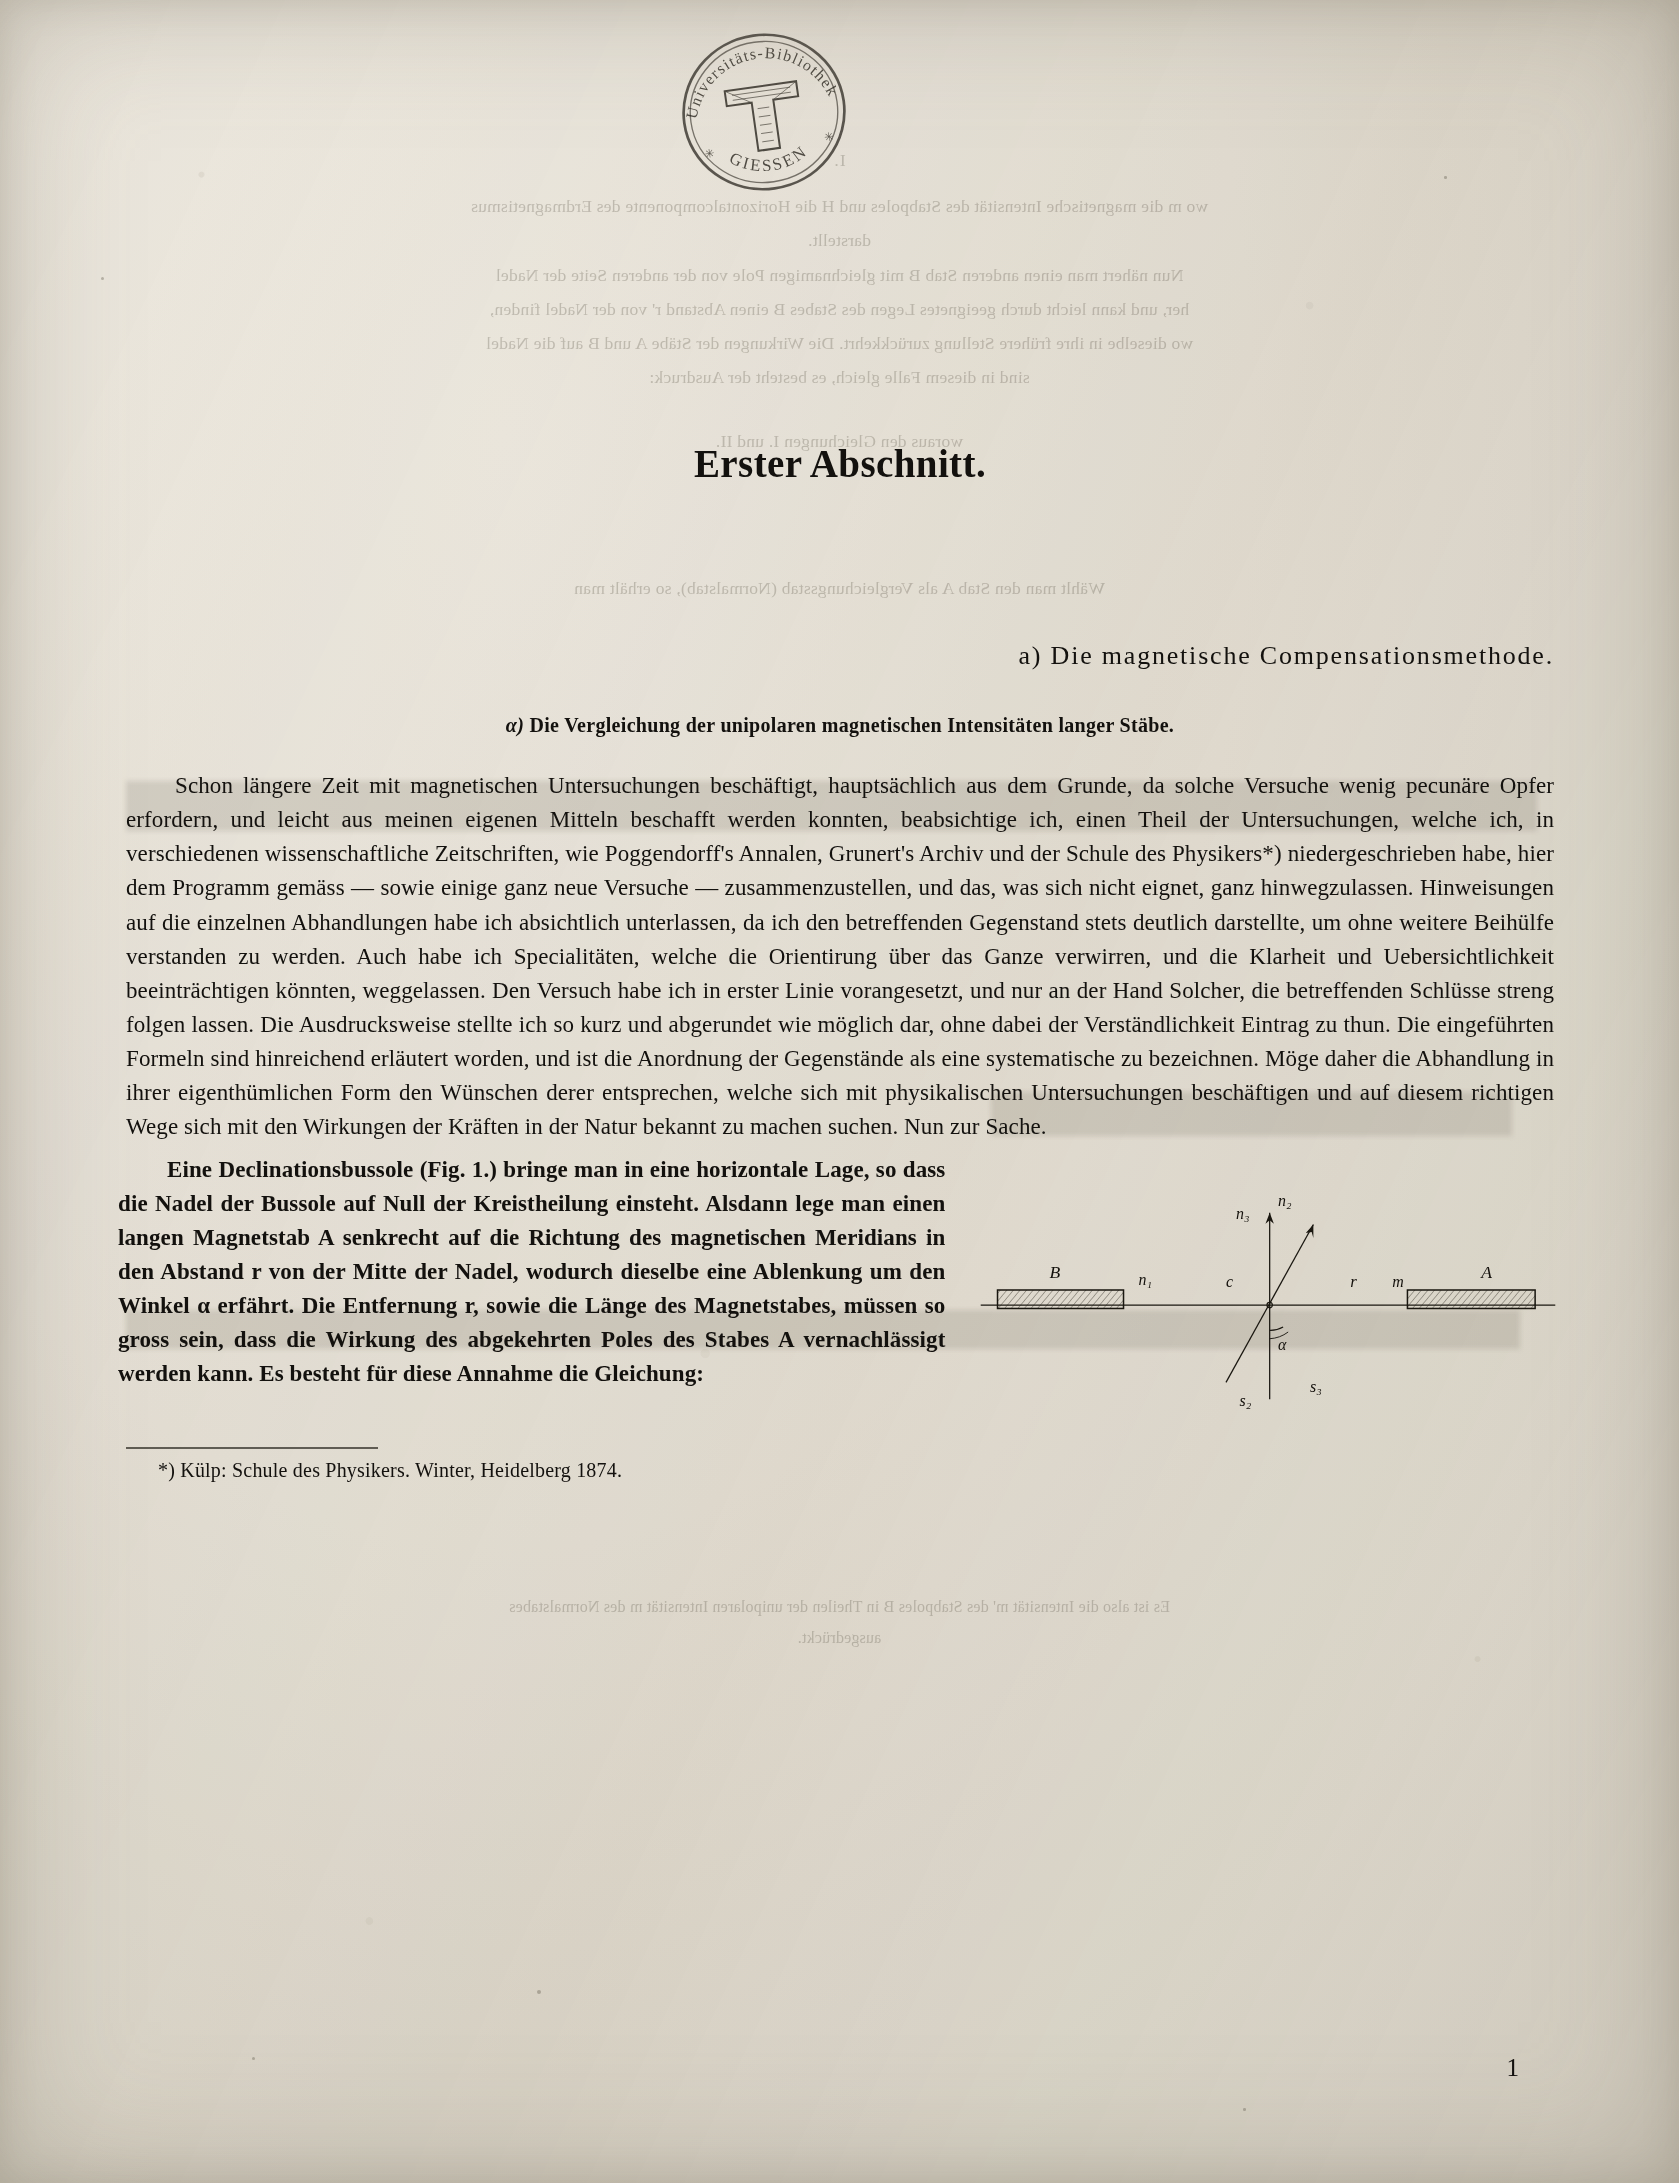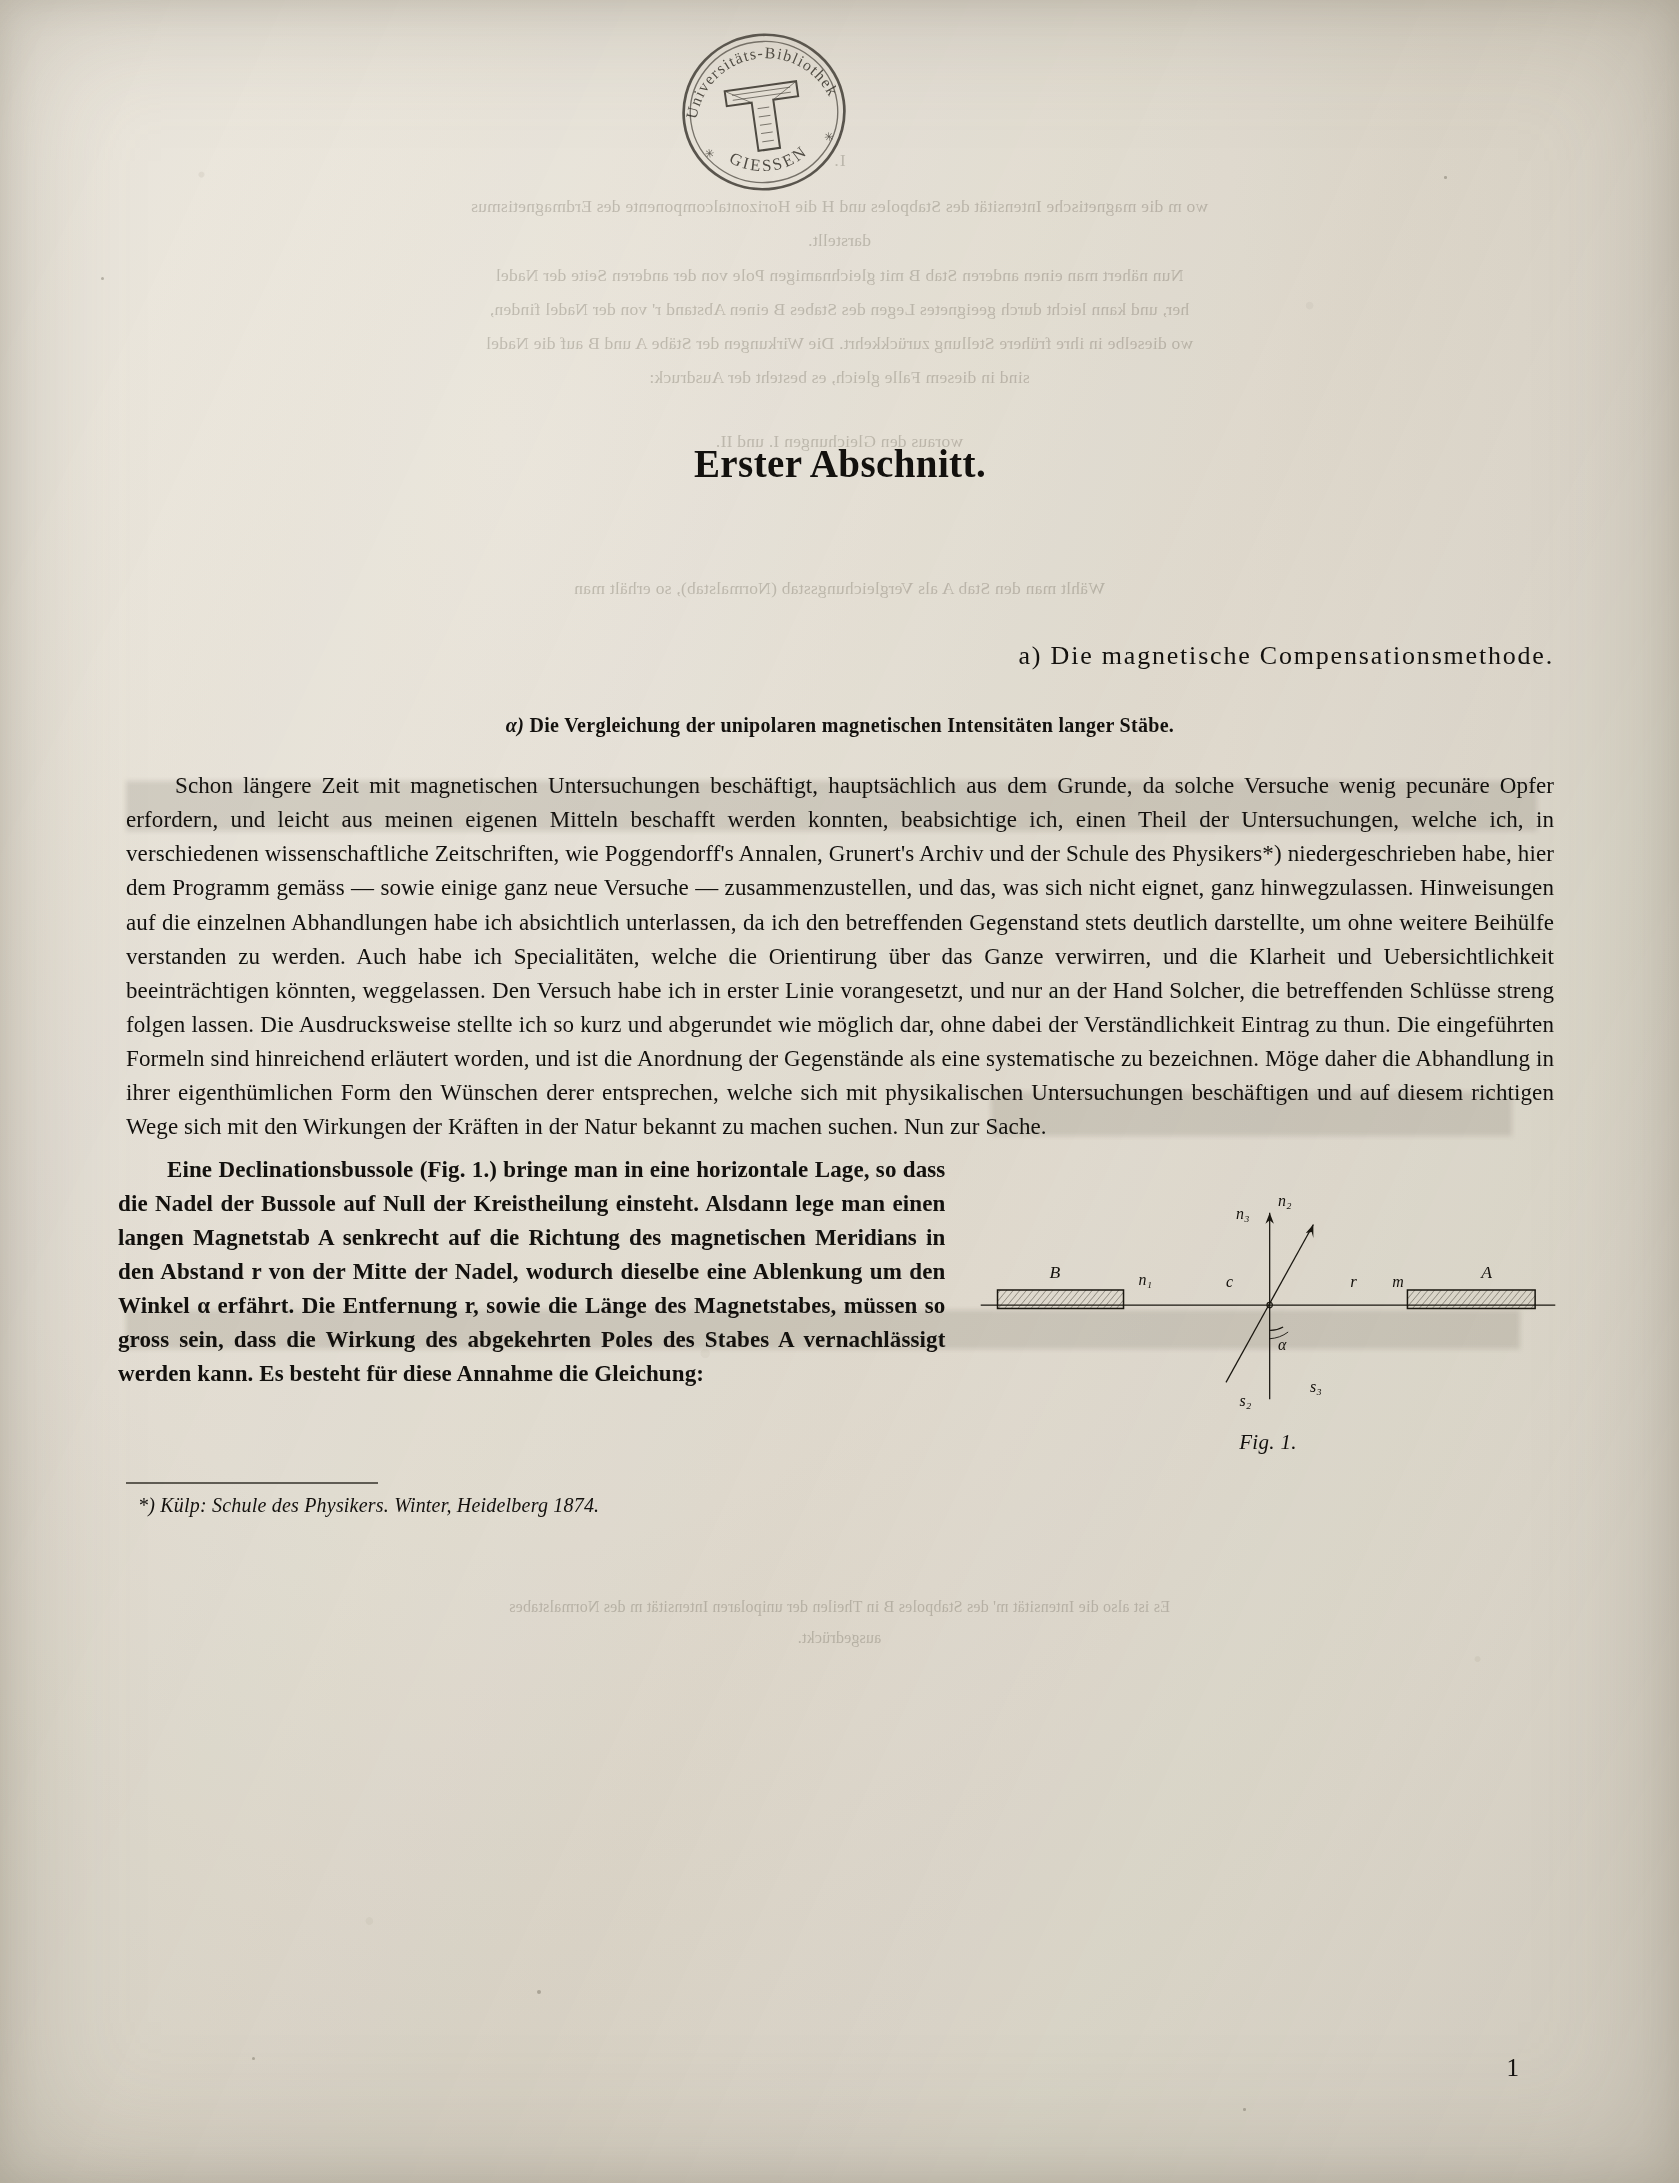--- a/index.html
+++ b/index.html
@@ -149,22 +149,21 @@
   .footnote-rule {
     width: 252px;
     height: 1.7px;
     background: #2a261f;
     opacity: .7;
     margin: 22px 0 10px 8.4px;
   }
   .footnote {
     font-size: 20px;
     letter-spacing: 0.2px;
-    margin-left: 20px;
-    font-style: italic;
+    margin-left: 40px;
   }
   .page-number {
     position: absolute;
     right: 160px;
     bottom: 101px;
     font-size: 25px;
   }
 
   
   .speck {
@@ -291,21 +290,20 @@
             <text x="448" y="146" font-size="20">r</text>
             <text x="498" y="146" font-size="19">m</text>
             <text x="604" y="136" font-size="21">A</text>
             <text x="362" y="50" font-size="19">n₂</text>
             <text x="312" y="66" font-size="19">n₃</text>
             <text x="316" y="288" font-size="19">s₂</text>
             <text x="400" y="272" font-size="19">s₃</text>
             <text x="362" y="222" font-size="19">α</text>
           </g>
         </svg>
-        <div class="fig-caption">Fig. 1.</div>
       </div>
 
       <div class="figwrap-text">Eine Declinationsbussole (Fig. 1.) bringe man in eine horizontale Lage, so dass die Nadel der Bussole auf Null der Kreistheilung einsteht. Alsdann lege man einen langen Magnetstab A senkrecht auf die Richtung des magnetischen Meridians in den Abstand r von der Mitte der Nadel, wodurch dieselbe eine Ablenkung um den Winkel α erfährt. Die Entfernung r, sowie die Länge des Magnetstabes, müssen so gross sein, dass die Wirkung des abgekehrten Poles des Stabes A vernachlässigt werden kann. Es besteht für diese Annahme die Gleichung:</div>
       <div class="clear"></div>
     </div>
 
     <div class="footnote-rule"></div>
     <div class="footnote">*) Külp: Schule des Physikers. Winter, Heidelberg 1874.</div>
 
   </div>

